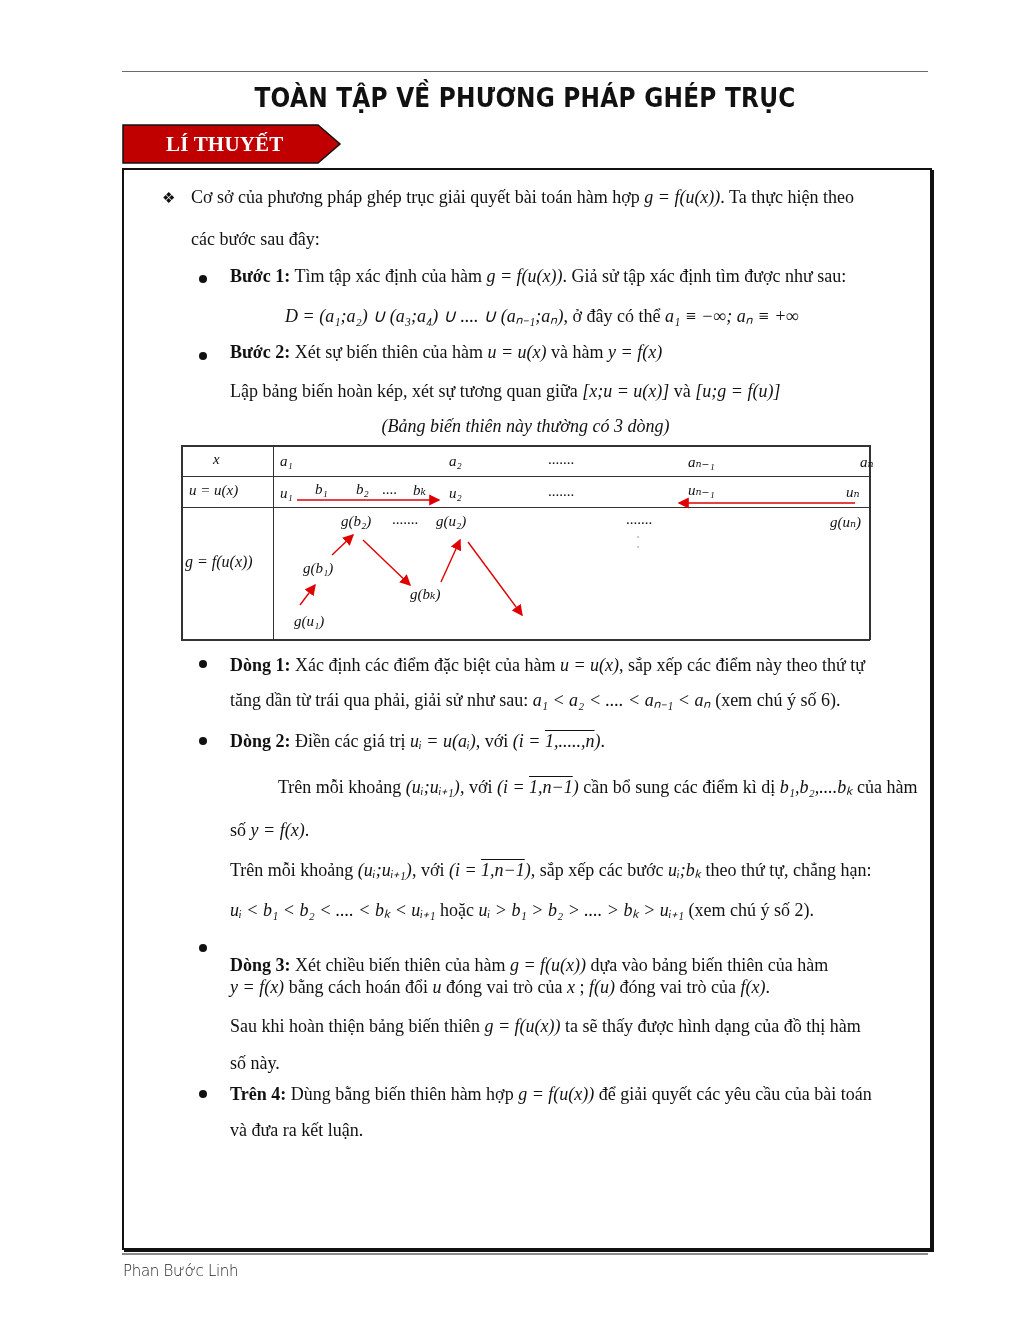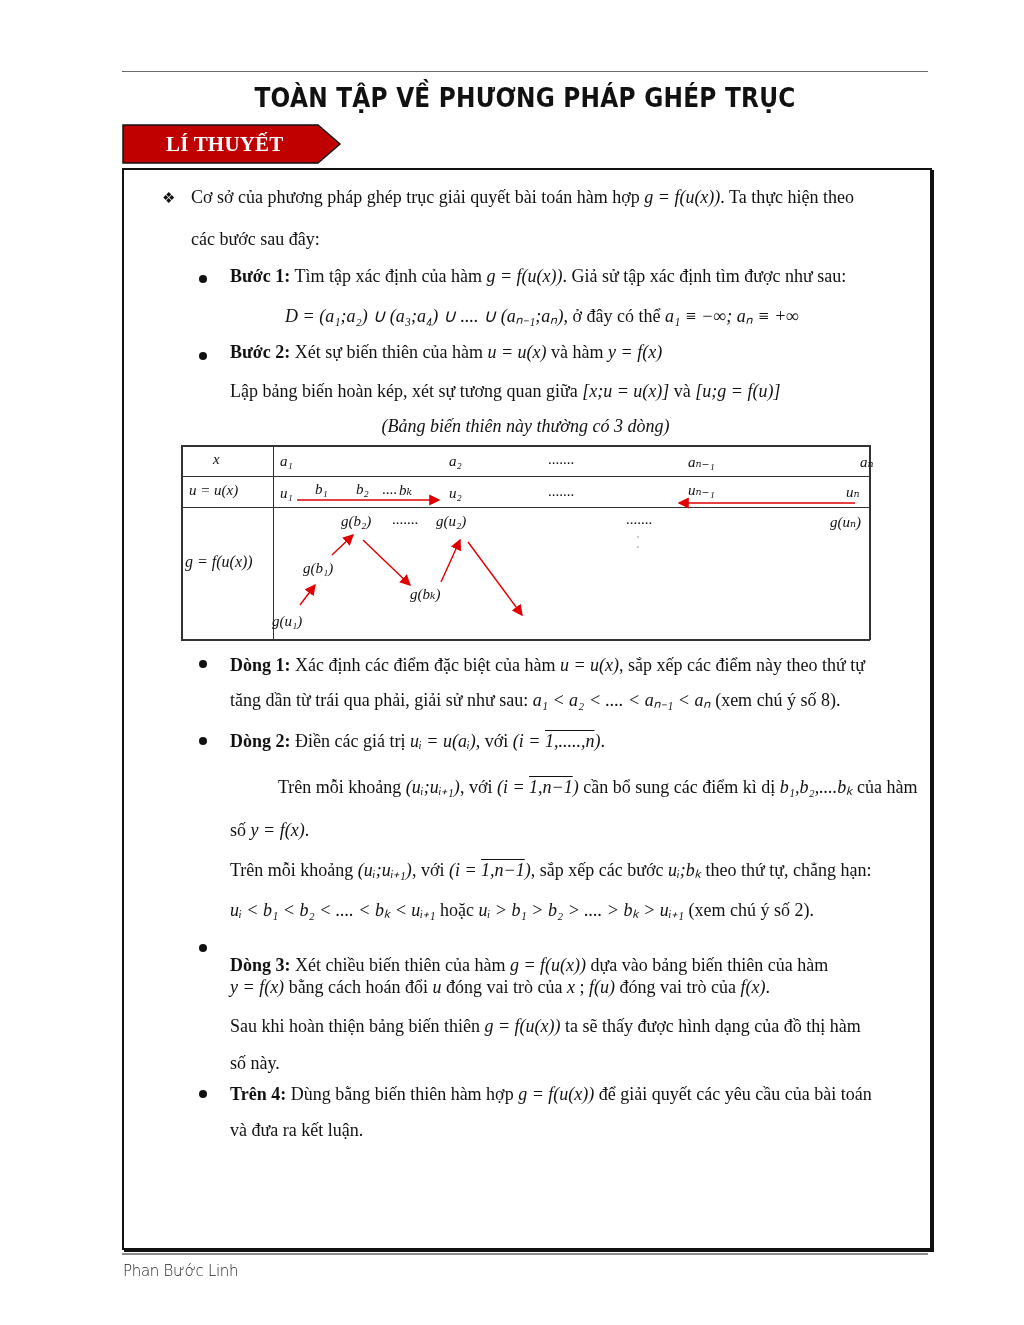--- a/index.html
+++ b/index.html
@@ -94,34 +94,34 @@
   <span class="cell" style="left:99px; top:8px;">a₁</span>
   <span class="cell" style="left:268px; top:8px;">a₂</span>
   <span class="cell" style="left:367px; top:6px; font-style:normal;">.......</span>
   <span class="cell" style="left:507px; top:8px;">aₙ₋₁</span>
   <span class="cell" style="left:679px; top:8px;">aₙ</span>
 
   <span class="cell" style="left:99px; top:40px;">u₁</span>
   <span class="cell" style="left:134px; top:36px;">b₁</span>
   <span class="cell" style="left:175px; top:36px;">b₂</span>
   <span class="cell" style="left:201px; top:36px; font-style:normal;">....</span>
-  <span class="cell" style="left:218px; top:36px;">bₖ</span>
+  <span class="cell" style="left:232px; top:36px;">bₖ</span>
   <span class="cell" style="left:268px; top:40px;">u₂</span>
   <span class="cell" style="left:367px; top:38px; font-style:normal;">.......</span>
   <span class="cell" style="left:507px; top:36px;">uₙ₋₁</span>
   <span class="cell" style="left:665px; top:38px;">uₙ</span>
 
   <span class="cell" style="left:160px; top:68px;">g(b₂)</span>
   <span class="cell" style="left:211px; top:66px; font-style:normal;">.......</span>
   <span class="cell" style="left:255px; top:68px;">g(u₂)</span>
   <span class="cell" style="left:445px; top:66px; font-style:normal;">.......</span>
   <span class="cell" style="left:649px; top:68px;">g(uₙ)</span>
   <span class="cell" style="left:122px; top:115px;">g(b₁)</span>
   <span class="cell" style="left:229px; top:140px;">g(bₖ)</span>
-  <span class="cell" style="left:91px; top:168px;">g(u₁)</span>
+  <span class="cell" style="left:113px; top:168px;">g(u₁)</span>
 
   <svg class="arrows" width="689" height="195">
     <defs>
       <marker id="ah" markerWidth="8" markerHeight="8" refX="7" refY="4" orient="auto">
         <path d="M0,0 L8,4 L0,8 Z" fill="#e00000"></path>
       </marker>
     </defs>
     <g stroke="#e00000" stroke-width="1.4" fill="none">
       <line x1="116" y1="55" x2="258" y2="55" marker-end="url(#ah)"></line>
       <line x1="674" y1="58" x2="498" y2="58" marker-end="url(#ah)"></line>
@@ -136,21 +136,21 @@
       <circle cx="457" cy="102" r="0.8"></circle>
     </g>
   </svg>
 </div>
 
 <span class="bul" style="top:660px;"></span>
 <div class="line" style="left:230px; top:654px;">
   <span class="b">Dòng 1:</span><span> Xác định các điểm đặc biệt của hàm </span><span class="m">u = u(x)</span><span>, sắp xếp các điểm này theo thứ tự</span>
 </div>
 <div class="line" style="left:230px; top:689px;">
-  <span>tăng dần từ trái qua phải, giải sử như sau: </span><span class="m">a₁ &lt; a₂ &lt; .... &lt; aₙ₋₁ &lt; aₙ</span><span> (xem chú ý số 8).</span>
+  <span>tăng dần từ trái qua phải, giải sử như sau: </span><span class="m">a₁ &lt; a₂ &lt; .... &lt; aₙ₋₁ &lt; aₙ</span><span> (xem chú ý số 6).</span>
 </div>
 
 <span class="bul" style="top:737px;"></span>
 <div class="line" style="left:230px; top:730px;">
   <span class="b">Dòng 2:</span><span> Điền các giá trị </span><span class="m">uᵢ = u(aᵢ)</span><span>, với </span><span class="m">(i = </span><span class="m ov">1,.....,n</span><span class="m">)</span><span>.</span>
 </div>
 <div class="line" style="left:230px; top:776px;margin-left:48px;">
   <span>Trên mỗi khoảng </span><span class="m">(uᵢ;uᵢ₊₁)</span><span>, với </span><span class="m">(i = </span><span class="m ov">1,n−1</span><span class="m">)</span><span> cần bổ sung các điểm kì dị </span><span class="m">b₁,b₂,....bₖ</span><span> của hàm</span>
 </div>
 <div class="line" style="left:230px; top:819px;">

